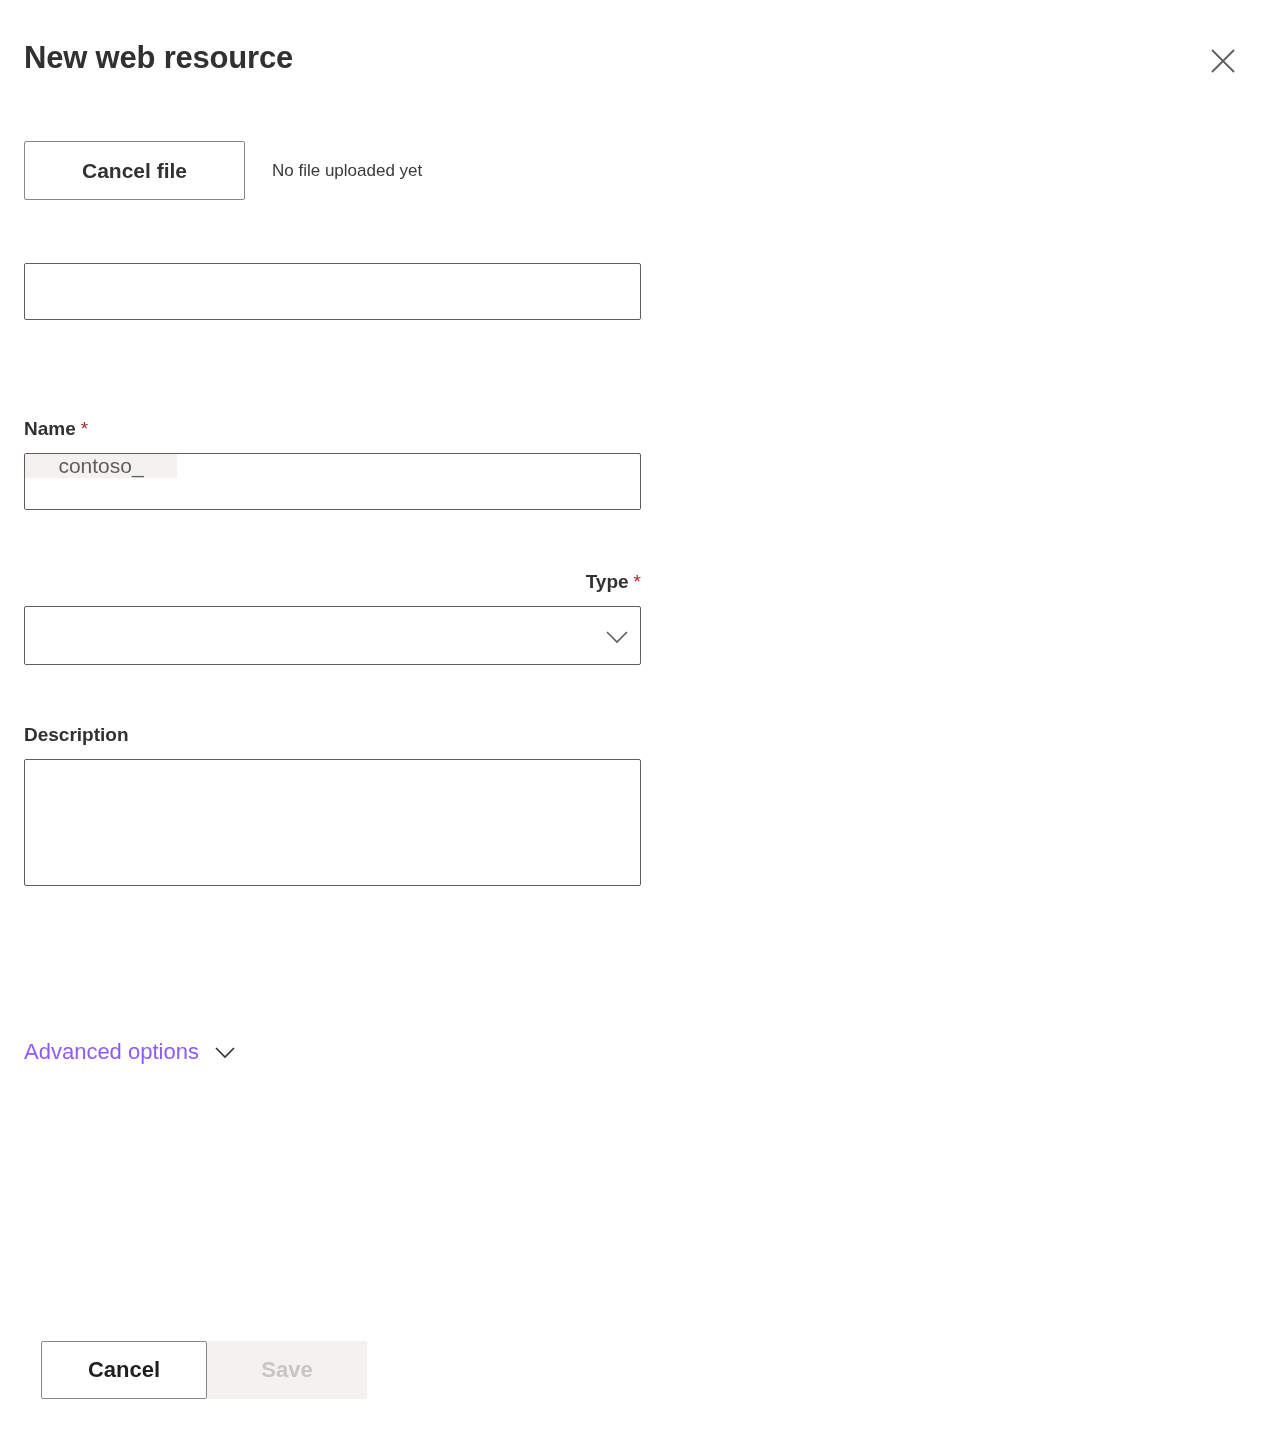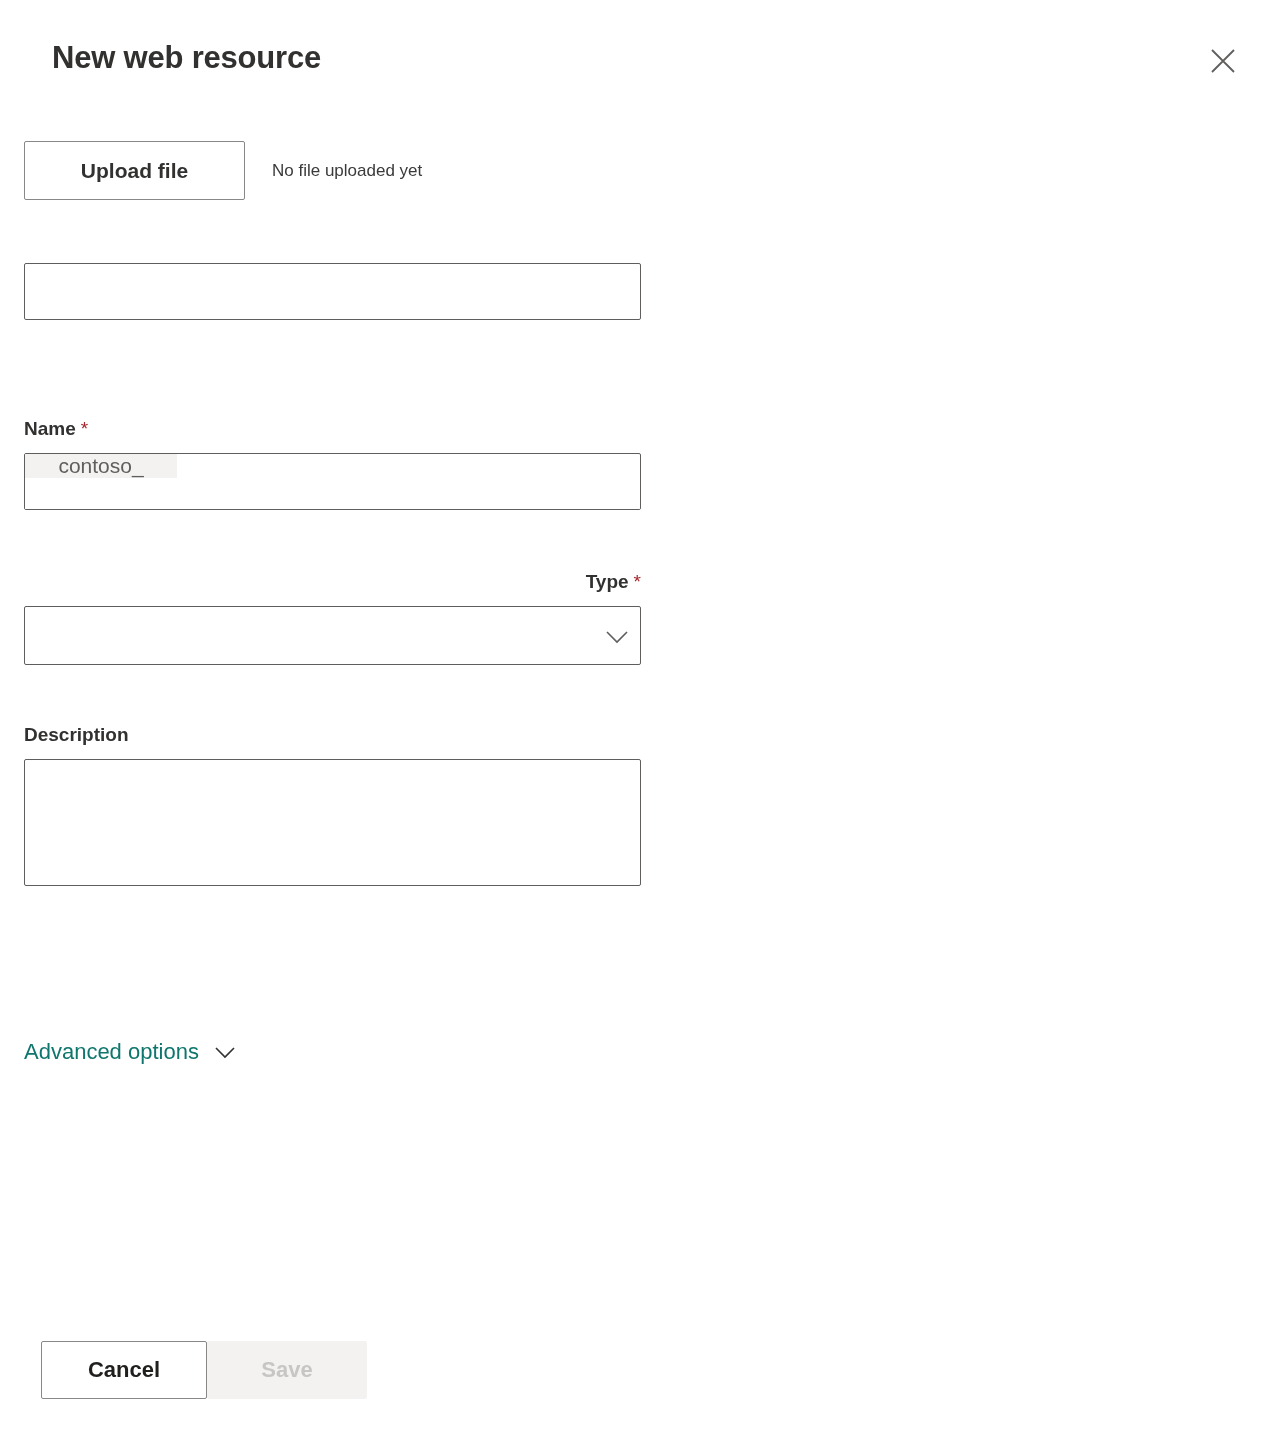--- a/index.html
+++ b/index.html
@@ -24,21 +24,20 @@
     box-sizing: border-box;
     display: flex;
     flex-direction: column;
   }
 
   
   .panel-header {
     position: relative;
     height: 118px;
     flex: 0 0 auto;
-    margin-left: 28px;
   }
   .panel-title {
     position: absolute;
     left: 24px;
     top: 38px;
     font-size: 31px;
     font-weight: 600;
     letter-spacing: -0.2px;
     color: #323130;
     line-height: 40px;
@@ -221,21 +220,21 @@
     display: inline-flex;
     align-items: center;
     gap: 14px;
     background: none;
     border: none;
     padding: 0;
     cursor: pointer;
     font-family: "Liberation Sans", sans-serif;
     font-size: 22px;
     font-weight: 400;
-    color: #0f766e;
+    color: #8b5cf6;
   }
   .advanced-caret { color: #323130; display: flex; align-items: center; }
 
   
   .panel-footer {
     position: absolute;
     left: 0;
     bottom: 0;
     width: 1270px;
     height: 120px;
@@ -281,21 +280,21 @@
         <svg width="30" height="30" viewBox="0 0 30 30" aria-hidden="true">
           <path d="M4 4 L26 26 M26 4 L4 26" stroke="#605e5c" stroke-width="1.8" fill="none"></path>
         </svg>
       </span>
     </button>
   </div>
 
   <div class="panel-body">
 
     <div class="upload-row">
-      <button class="upload-button">Upload file</button>
+      <button class="upload-button">Cancel file</button>
       <span class="upload-status">No file uploaded yet</span>
     </div>
 
     <div class="field" style="top:145px;">
       <input class="text-input" type="text" placeholder="" style="">
     </div>
 
     <div class="field" style="top:298px;">
       <label class="field-label">
         <span>Name</span><span class="req-star">*</span>

